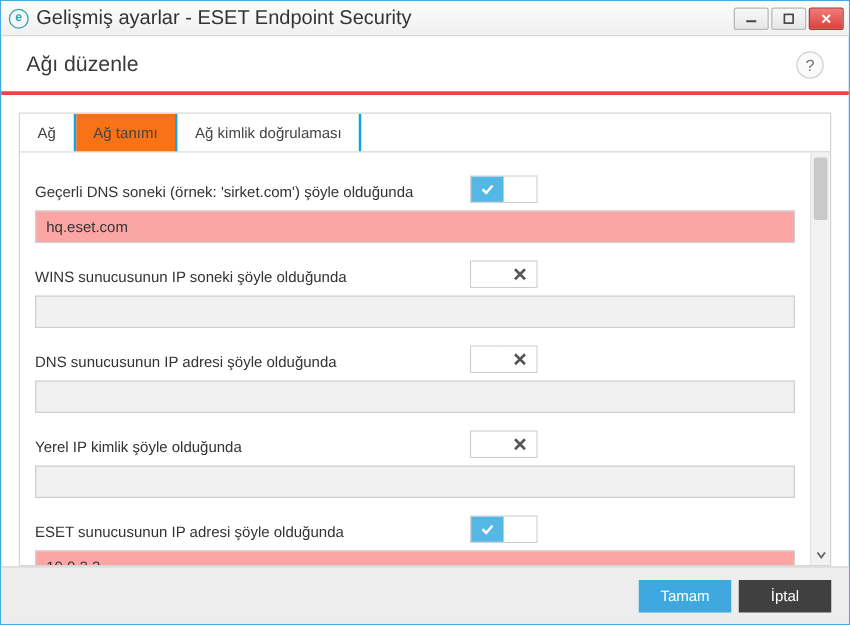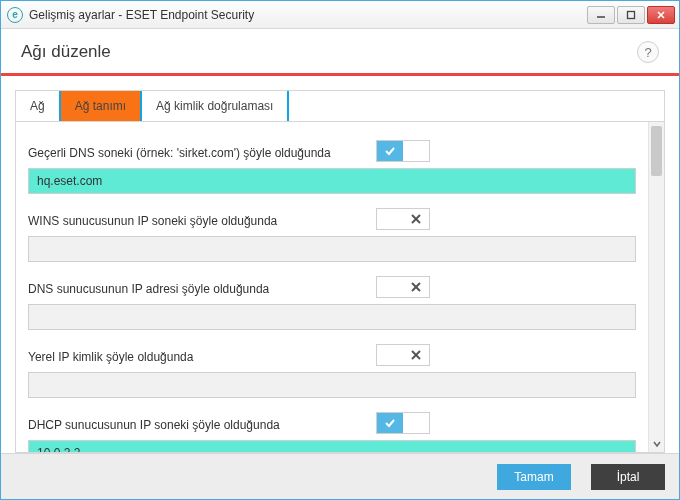--- a/index.html
+++ b/index.html
@@ -1,20 +1,20 @@
 <!DOCTYPE html>
 <html><head>
 <meta charset="utf-8">
 <style>
   * { box-sizing: border-box; }
   body { margin: 0; font-family: "Segoe UI", Arial, sans-serif; font-size: 12px; color: #333; background: #fff; }
   .window { width: 680px; height: 500px; border: 1px solid #4aa8e0; display: flex; flex-direction: column; background: #fff; }
   .titlebar { height: 28px; background: linear-gradient(#fdfdfd,#f0f0f0); border-bottom: 1px solid #d8d8d8; display: flex; align-items: center; padding: 0 4px 0 6px; }
   .titlebar .app-icon { width: 16px; height: 16px; border: 1.5px solid #24a6b0; border-radius: 50%; display: flex; align-items: center; justify-content: center; margin-right: 6px; color:#24a6b0; font-weight:bold; font-size:10px; }
-  .titlebar .title { flex: 1; font-size: 12px; color: #333; }
+  .titlebar .title { flex: 1; font-size: 16px; color: #333; }
   .titlebar .win-controls { display: flex; gap: 2px; }
   .win-btn { width: 28px; height: 18px; border: 1px solid #b8b8b8; background: linear-gradient(#f8f8f8,#e6e6e6); border-radius: 2px; display: flex; align-items: center; justify-content: center; font-size: 10px; }
   .win-btn.close { background: linear-gradient(#f07a7a,#d9433b); border-color:#b8332c; color:#fff; }
   .win-btn svg { display:block; }
   .header { padding: 12px 20px 10px 20px; display: flex; align-items: center; border-bottom: 3px solid #ef4444; }
   .header h1 { margin:0; font-size: 17px; font-weight: 400; color:#3a3a3a; flex:1; }
   .help-btn { width: 22px; height: 22px; border: 1px solid #cfcfcf; border-radius: 50%; display:flex; align-items:center; justify-content:center; color:#777; font-size:13px; background:#fafafa; }
   .content-wrap { flex:1; padding: 14px 14px 0 14px; overflow:hidden; display:flex; }
   .panel { flex:1; border:1px solid #d6d6d6; display:flex; flex-direction:column; overflow:hidden; }
   .tabs { display:flex; border-bottom:1px solid #d6d6d6; background:#fff; }
@@ -30,23 +30,23 @@
   .row { display:flex; align-items:flex-end; padding: 6px 0 4px 0; }
   .row .label { flex:1; padding-right:10px; color:#333; line-height:1.4; }
   .toggle-wrap { width:54px; height:22px; display:flex; border:1px solid #cfcfcf; }
   .toggle-wrap .half { flex:1; display:flex; align-items:center; justify-content:center; }
   .toggle-on .half.left { background:#54b7e6; }
   .toggle-on .half.right { background:#fff; }
   .toggle-off .half.left { background:#fff; }
   .toggle-off .half.right { background:#fff; }
   .toggle-wrap svg { display:block; }
   .toggle-col { width: 260px; display:flex; justify-content:flex-start; }
-  .input-box { width:100%; border:1px solid #cfcfcf; padding:5px 8px; font-size:12px; color:#333; background:#5eead4; margin: 2px 0 8px 0; height:26px; }
+  .input-box { width:100%; border:1px solid #cfcfcf; padding:5px 8px; font-size:12px; color:#333; background:#fca5a5; margin: 2px 0 8px 0; height:26px; }
   .input-box.disabled { background:#f1f1f1; color:#999; }
-  .footer { height:46px; background:#ededed; border-top:1px solid #d6d6d6; display:flex; align-items:center; justify-content:flex-end; padding: 0 14px; gap:20px; }
+  .footer { height:46px; background:#ededed; border-top:1px solid #d6d6d6; display:flex; align-items:center; justify-content:flex-end; padding: 0 14px; gap:6px; }
   .btn { min-width:74px; height:26px; border:none; display:flex; align-items:center; justify-content:center; color:#fff; font-size:12px; }
   .btn.primary { background:#3fa9df; }
   .btn.secondary { background:#404040; }
 </style>
 </head>
 <body>
 
 <div class="window">
   <div class="titlebar">
     <div class="app-icon">e</div>
@@ -144,21 +144,21 @@
                       <line x1="3" y1="3" x2="11" y2="11" stroke="#555" stroke-width="2"></line>
                       <line x1="11" y1="3" x2="3" y2="11" stroke="#555" stroke-width="2"></line>
                     </svg>
                   </div>
               </div>
             </div>
           </div>
           <input class="input-box disabled" type="text" disabled="" value="" style="">
 
           <div class="row">
-            <div class="label">DHCP sunucusunun IP soneki şöyle olduğunda</div>
+            <div class="label">ESET sunucusunun IP adresi şöyle olduğunda</div>
             <div class="toggle-col">
               <div class="toggle-wrap toggle-on">
                 <div class="half left">
                     <svg width="14" height="14">
                       <polyline points="3,7 6,10 11,4" fill="none" stroke="#fff" stroke-width="2"></polyline>
                     </svg>
                   </div>
                 <div class="half right"></div>
               </div>
             </div>

